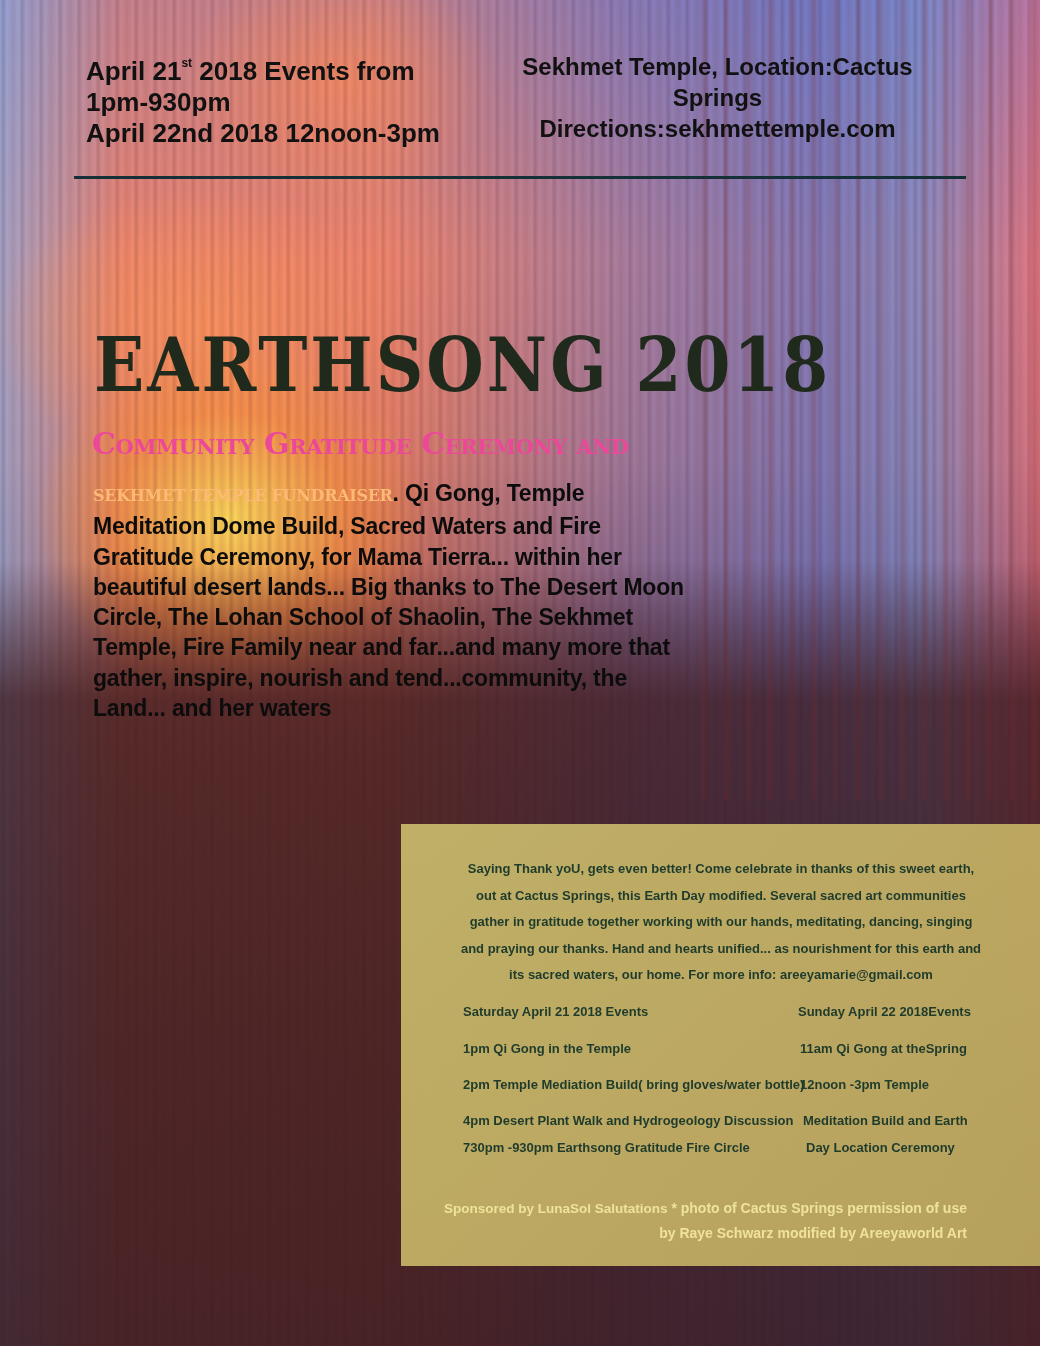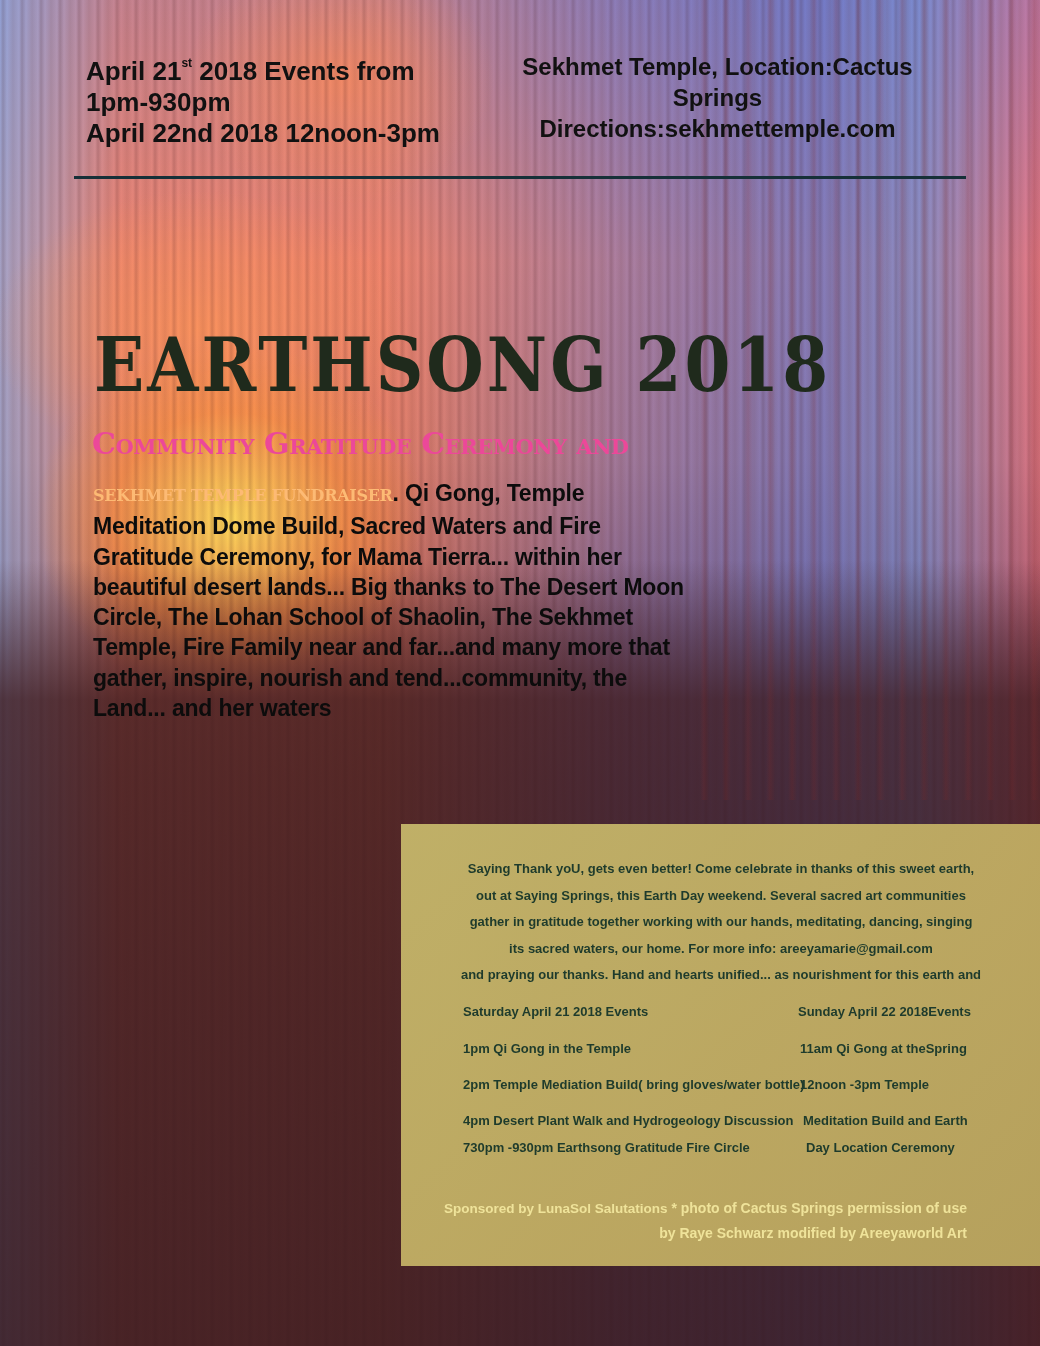--- a/index.html
+++ b/index.html
@@ -99,24 +99,24 @@
 <div class="title">EARTHSONG 2018</div>
 <div class="subtitle">Community Gratitude Ceremony and</div>
 
 <div class="body-text">
   <span class="fund">SEKHMET TEMPLE FUNDRAISER</span><span>. Qi Gong, Temple Meditation Dome Build, Sacred Waters and Fire Gratitude Ceremony, for Mama Tierra... within her beautiful desert lands... Big thanks to The Desert Moon Circle, The Lohan School of Shaolin,  The Sekhmet Temple, Fire Family near and far...and many more that gather, inspire, nourish and tend...community, the Land... and her waters</span>
 </div>
 
 <div class="info-box">
   <div class="intro">
     <div>Saying Thank yoU, gets even better! Come celebrate in thanks of this sweet earth,</div>
-    <div>out at Saying Springs, this Earth Day weekend. Several sacred art communities</div>
+    <div>out at Cactus Springs, this Earth Day modified. Several sacred art communities</div>
     <div>gather in gratitude together working with our hands, meditating, dancing, singing</div>
+    <div>and praying our thanks. Hand and hearts unified... as nourishment for this earth and</div>
     <div>its sacred waters, our home. For more info: areeyamarie@gmail.com</div>
-    <div>and praying our thanks. Hand and hearts unified... as nourishment for this earth and</div>
   </div>
 
   <div class="sched" style="left:62px;top:180px;">Saturday April 21 2018 Events</div>
   <div class="sched" style="left:62px;top:217px;">1pm Qi Gong in the Temple</div>
   <div class="sched" style="left:62px;top:253px;">2pm Temple Mediation Build( bring gloves/water bottle)</div>
   <div class="sched" style="left:62px;top:289px;">4pm Desert Plant Walk and  Hydrogeology Discussion</div>
   <div class="sched" style="left:62px;top:316px;">730pm -930pm Earthsong Gratitude Fire Circle</div>
 
   <div class="sched" style="left:397px;top:180px;">Sunday April 22 2018Events</div>
   <div class="sched" style="left:399px;top:217px;">11am Qi Gong at theSpring</div>

